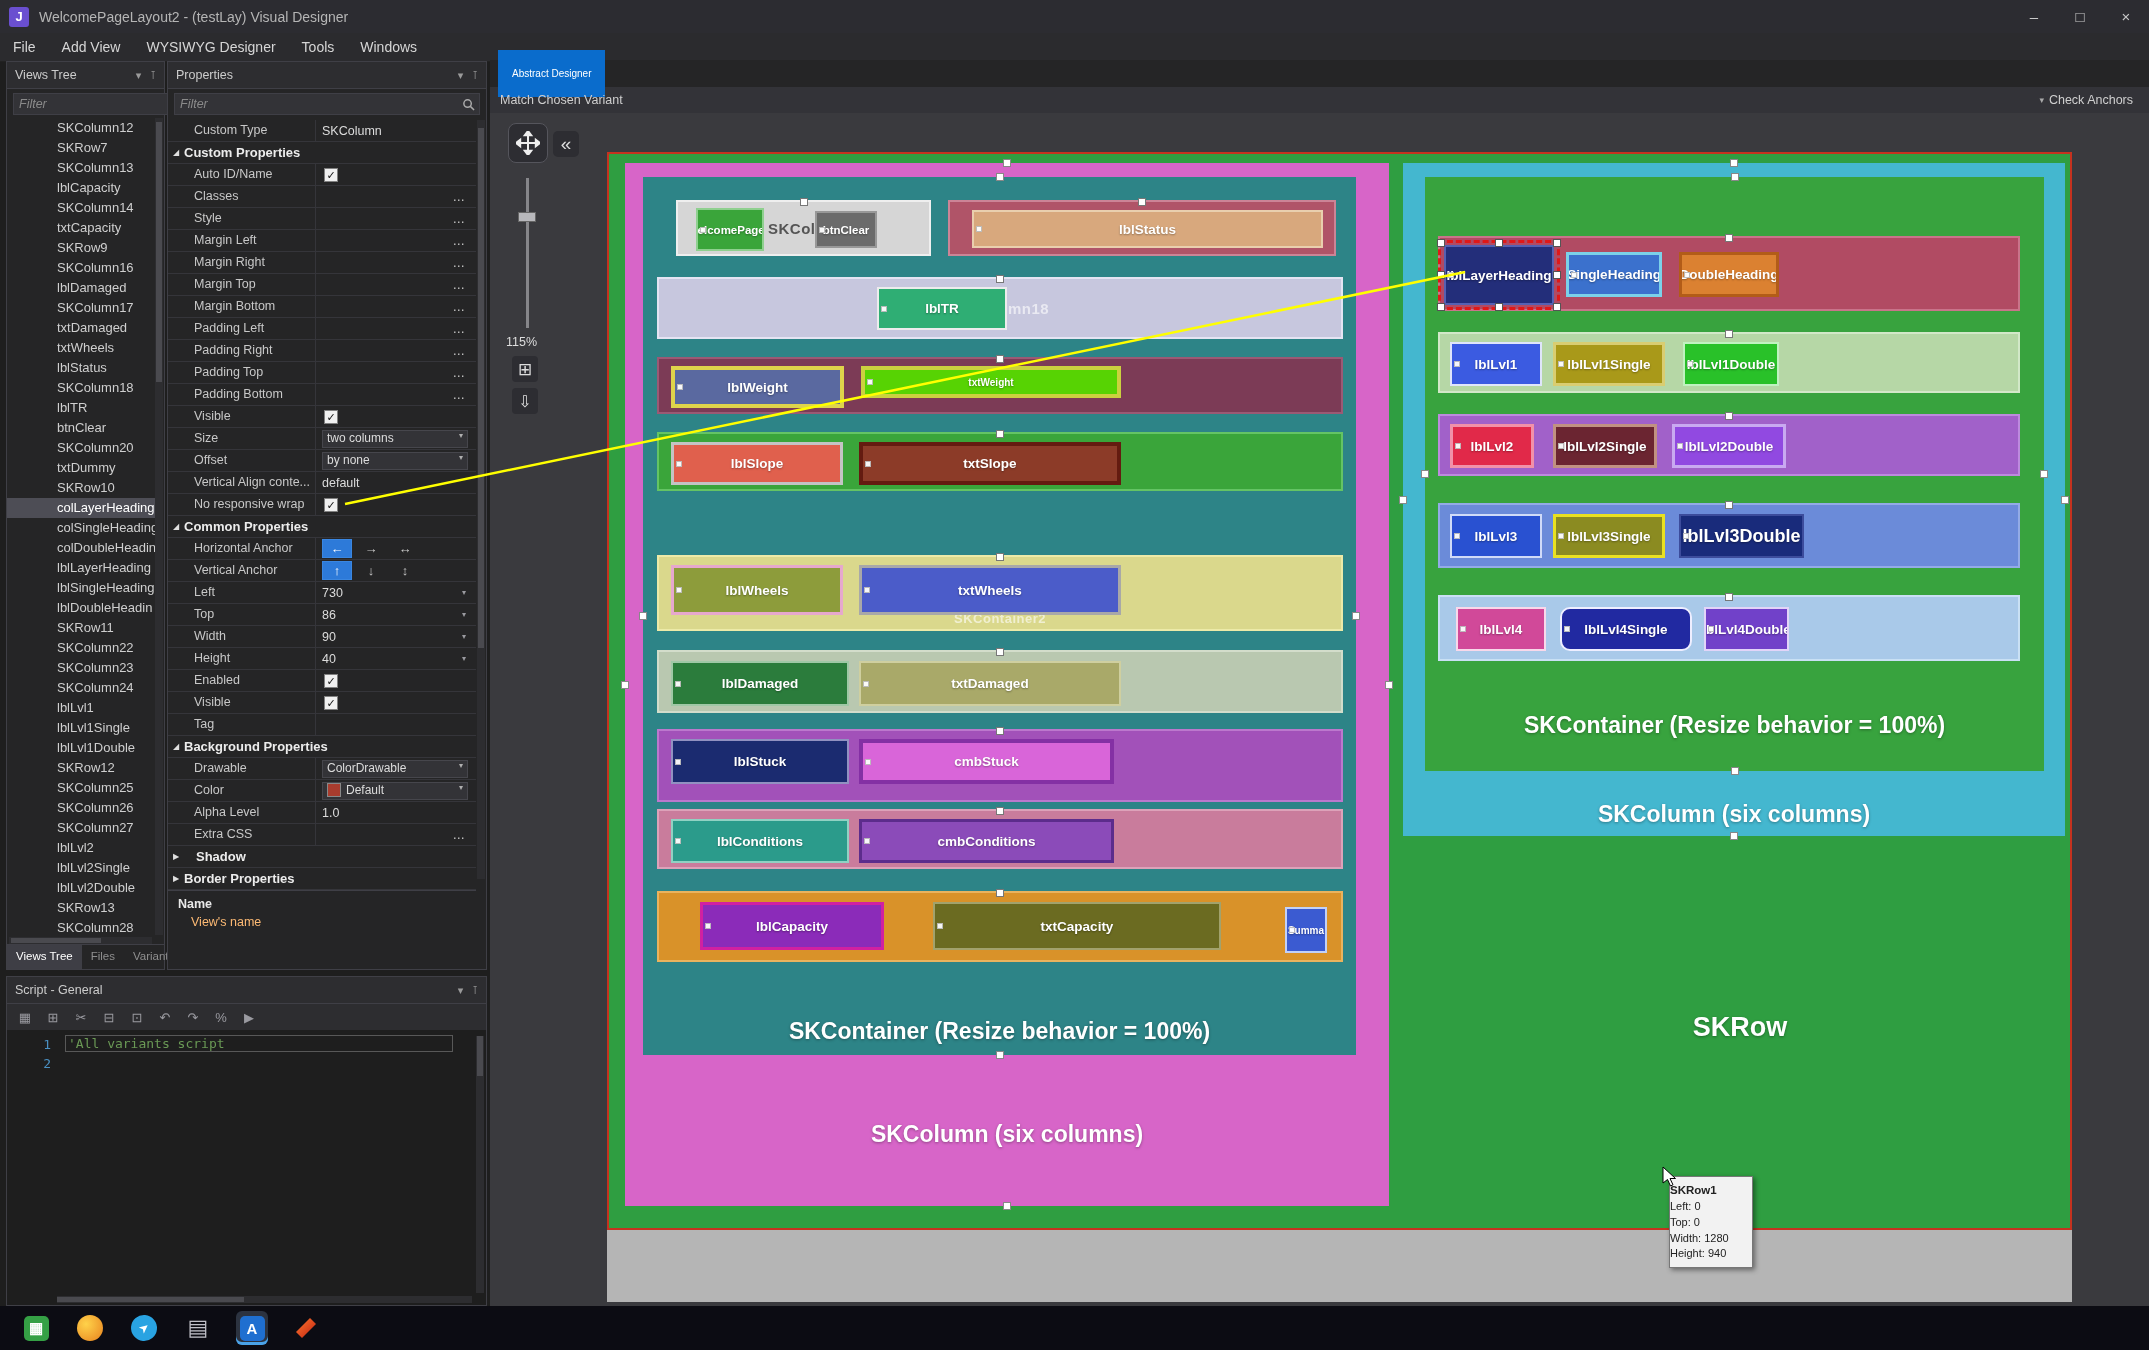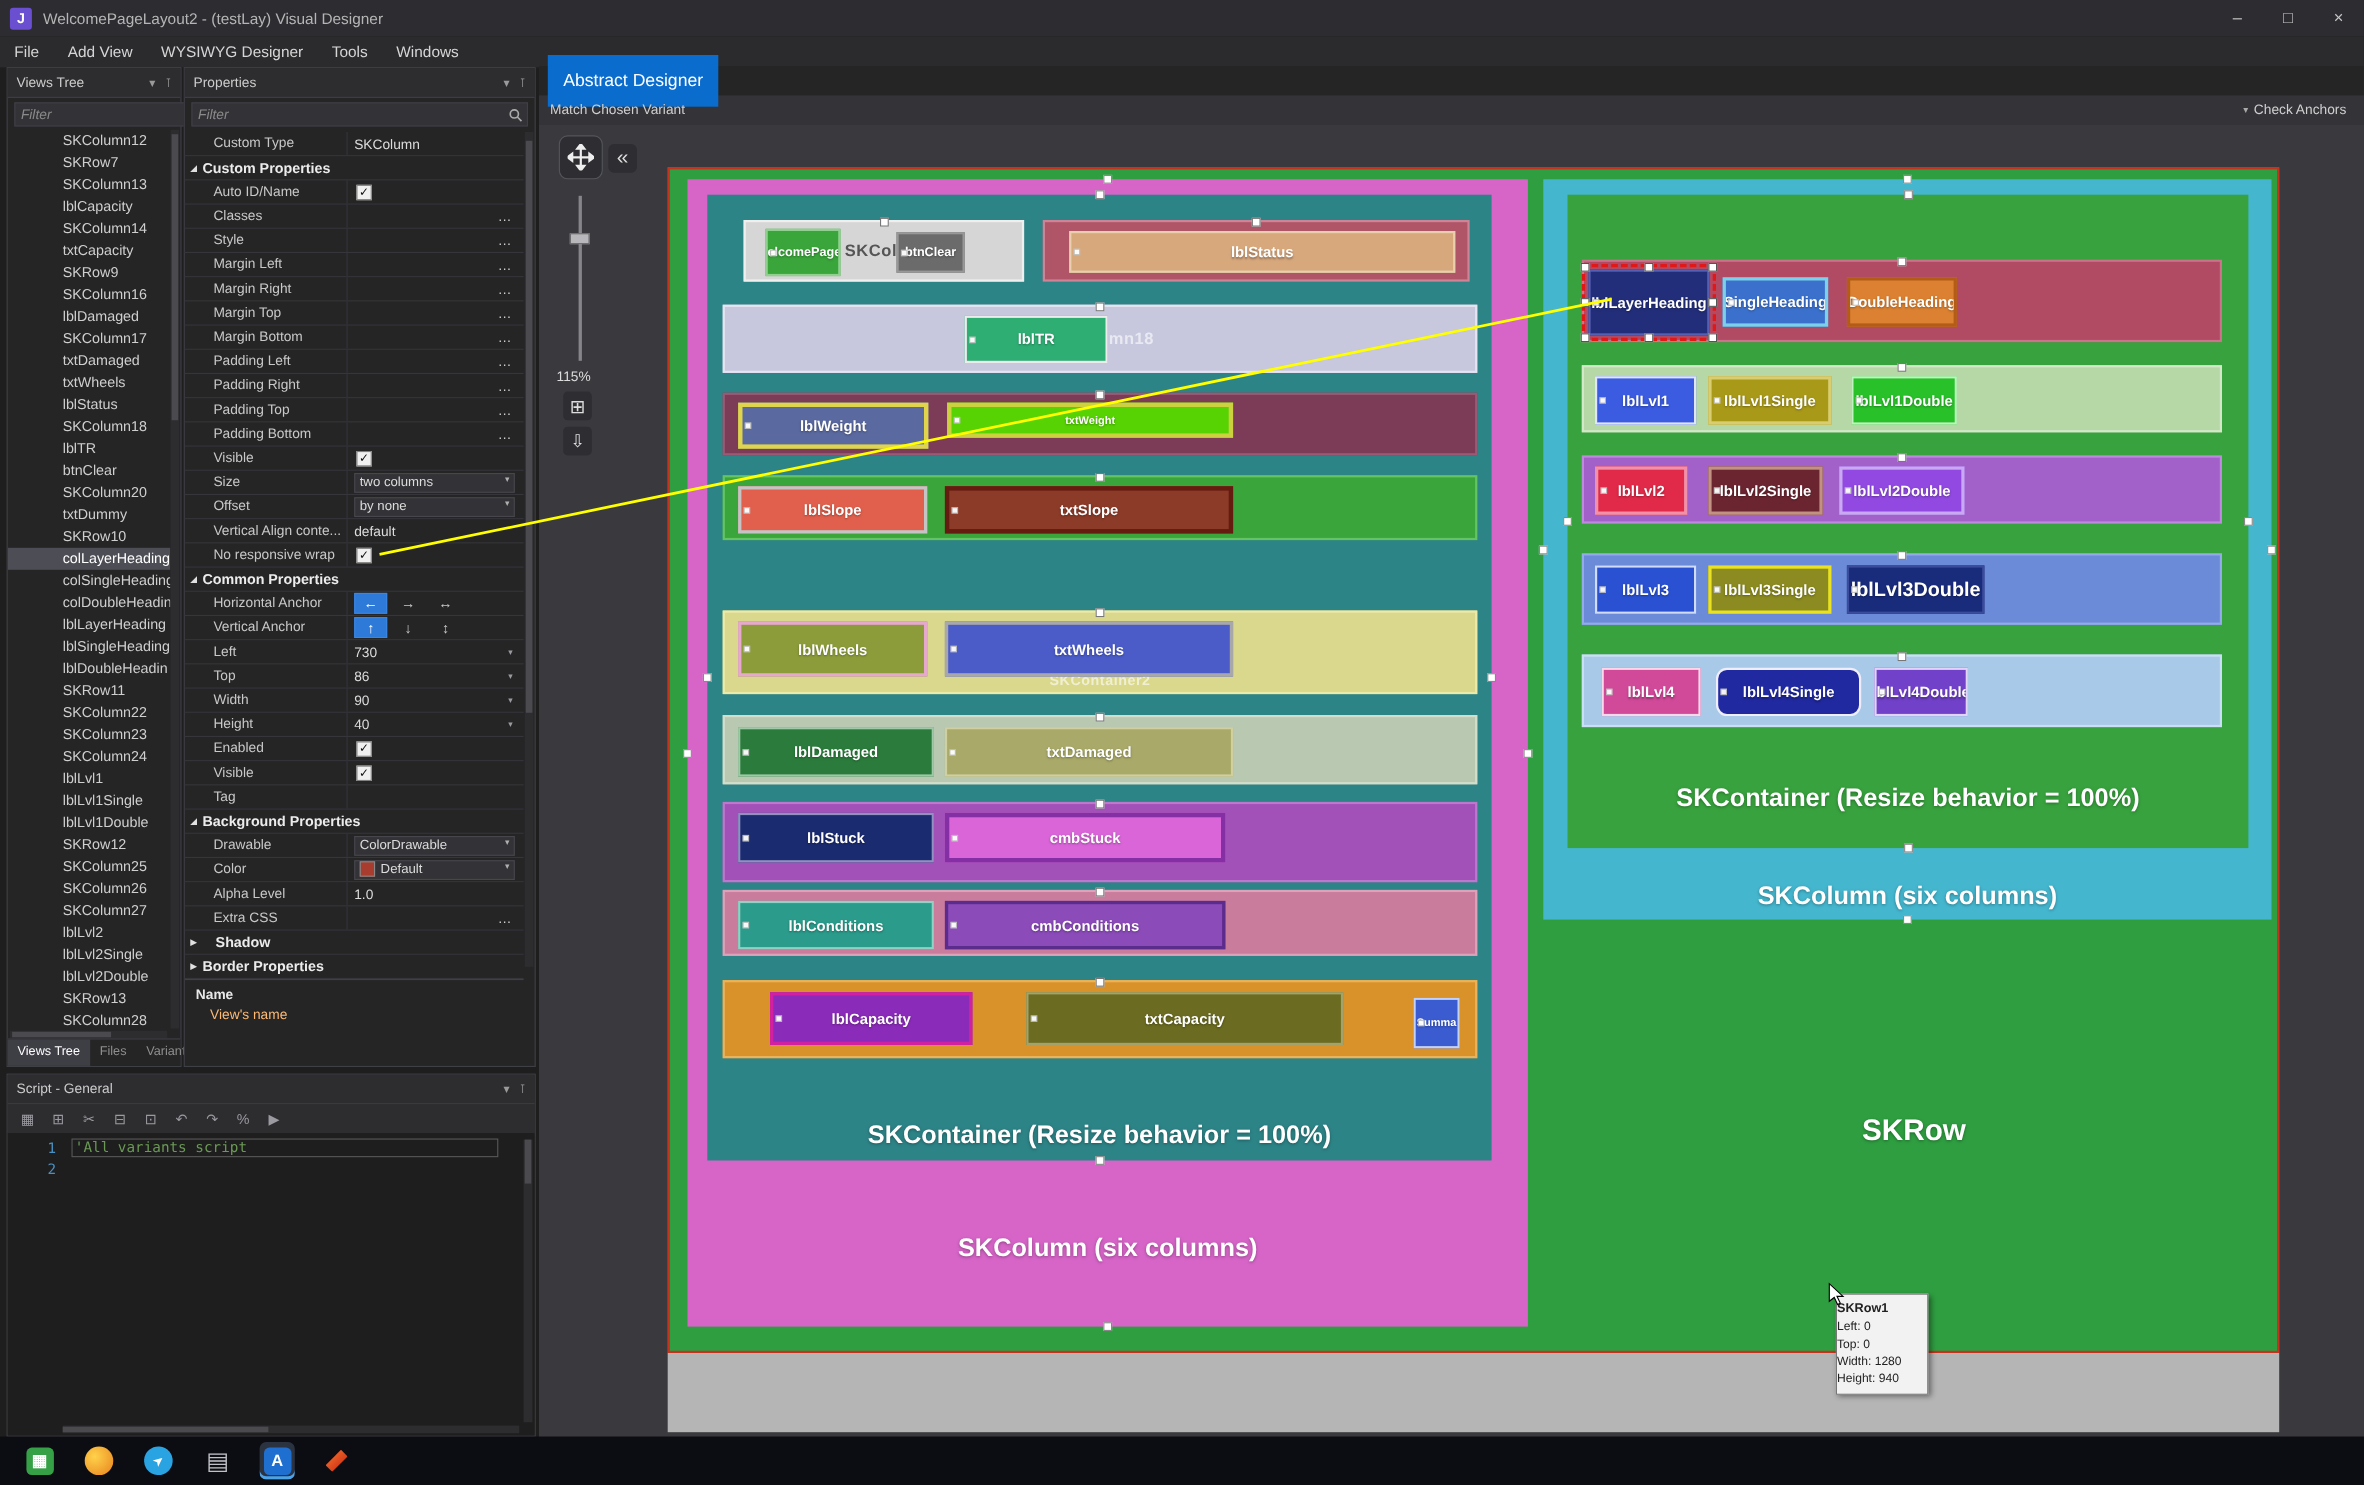--- a/index.html
+++ b/index.html
@@ -68,21 +68,21 @@
   .seditor{position:absolute;top:53px;left:0;right:0;bottom:0;background:#1e1e1e;font-family:"DejaVu Sans Mono",monospace;padding-top:5px;}
   .sline{display:flex;height:19px;line-height:19px;font-size:13px;}
   .lnum{width:44px;text-align:right;padding-right:14px;color:#4a90c2;}
   .ltext{color:#6a9955;}
   .ltext.cur{display:inline-block;border:1px solid #585858;min-width:388px;height:17px;line-height:16px;padding:0 2px;box-sizing:border-box;}
   .escroll{bottom:2px;left:50px;right:14px;}
   .evscroll{right:2px;top:6px;bottom:12px;}
   
   .canvas{position:absolute;left:490px;top:60px;width:1659px;height:1246px;background:#3a3a3e;}
   .tabstrip{height:27px;background:#252526;display:flex;align-items:center;}
-  .dtab{margin-left:8px;height:27px;line-height:27px;padding:10px 14px;background:#0a6ccc;color:#fff;font-size:16px;white-space:nowrap;}
+  .dtab{margin-left:8px;height:27px;line-height:27px;padding:10px 14px;background:#0a6ccc;color:#fff;font-size:10px;white-space:nowrap;}
   .vbar{height:26px;background:#333338;display:flex;align-items:center;padding:0 10px;color:#cfcfcf;font-size:12.5px;border-bottom:1px solid #26262a;}
   .canchor{margin-left:auto;display:flex;align-items:center;gap:5px;margin-right:6px;}
   .cacaret{font-size:9px;color:#aaa;}
   .viewport{position:absolute;top:53px;left:0;right:0;bottom:0;background:#3a3a3e;overflow:hidden;}
   .panbtn{position:absolute;left:18px;top:10px;width:38px;height:38px;background:#2d2d32;border:1px solid #55555c;border-radius:8px;display:flex;align-items:center;justify-content:center;}
   .colbtn{position:absolute;left:63px;top:18px;width:26px;height:26px;background:#2d2d32;border-radius:5px;color:#ddd;font-size:19px;display:flex;align-items:center;justify-content:center;}
   .zslider{position:absolute;left:28px;top:65px;width:18px;height:150px;}
   .ztrack{position:absolute;left:8px;top:0;bottom:0;width:3px;background:#86868a;}
   .zthumb{position:absolute;left:0;top:34px;width:18px;height:10px;background:#b8b8bc;border:1px solid #666;box-sizing:border-box;}
   .zlabel{position:absolute;left:16px;top:222px;color:#ddd;font-size:12.5px;}

